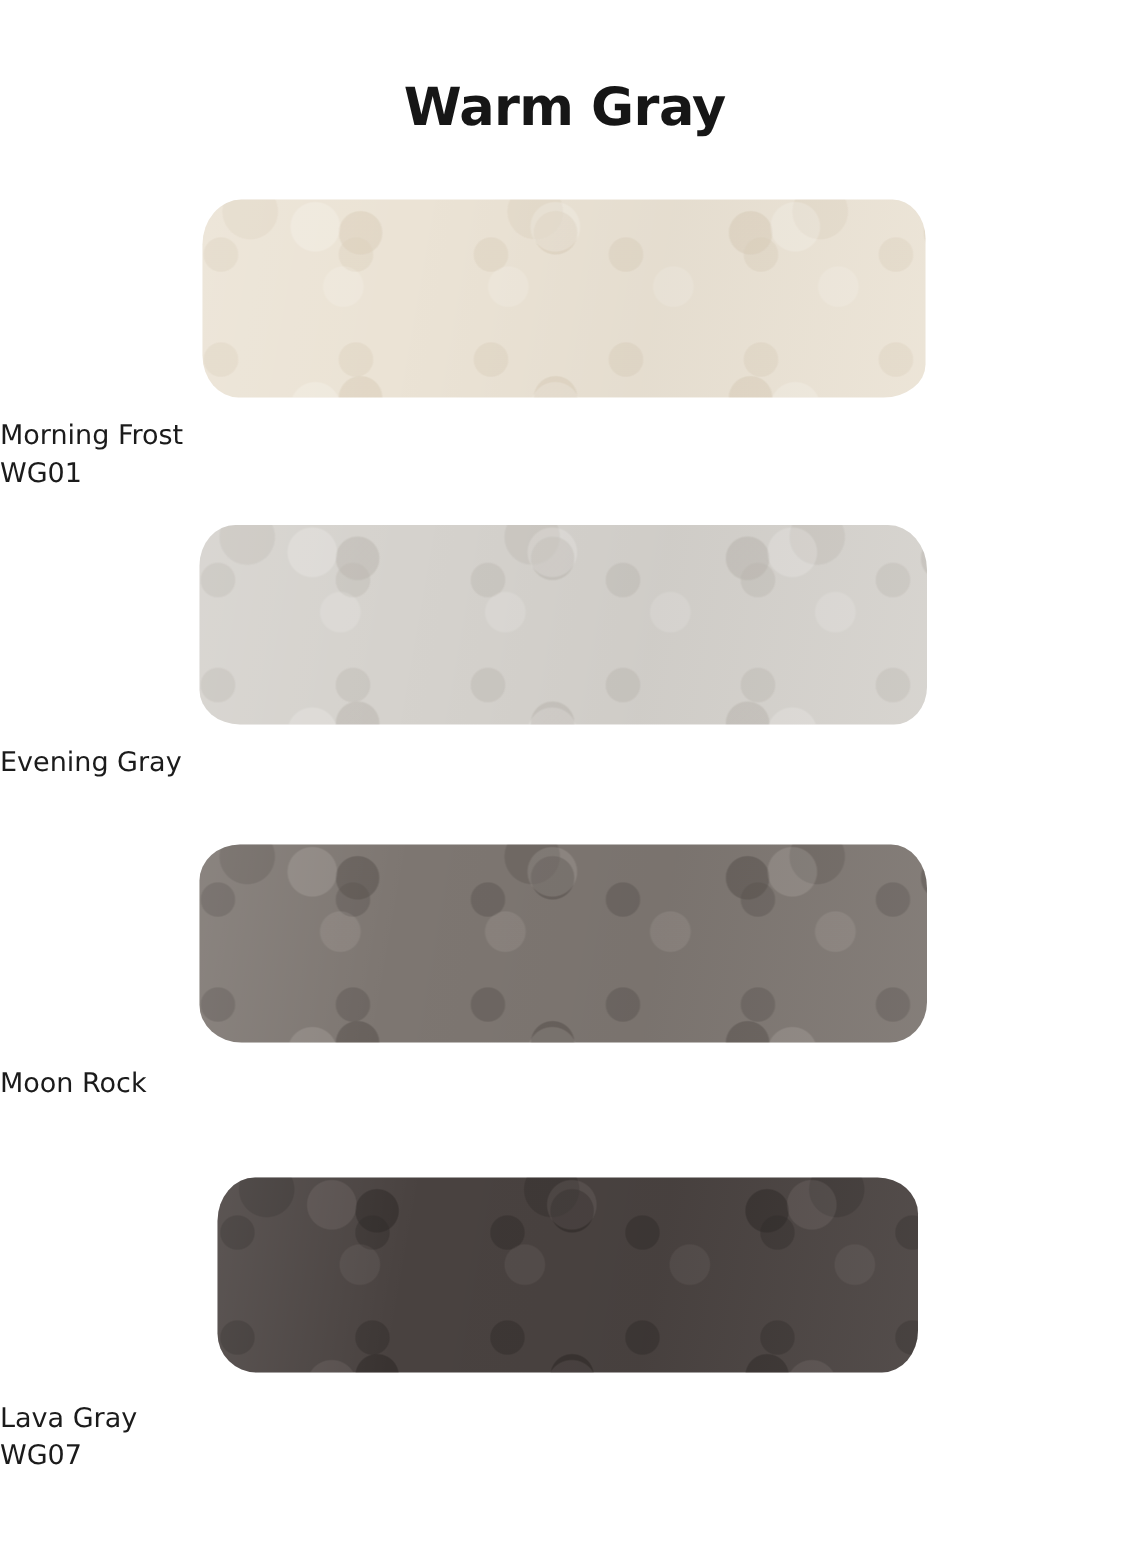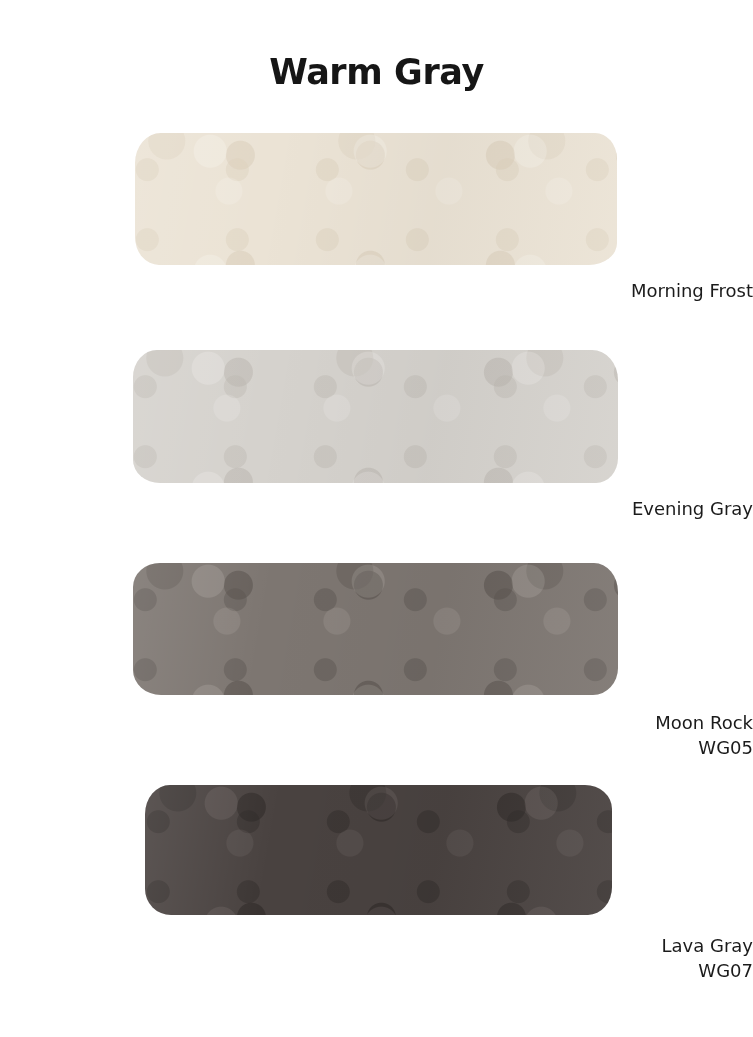--- a/index.html
+++ b/index.html
@@ -70,21 +70,21 @@
       rgba(255,255,255,0.10) 0%,
       rgba(255,255,255,0.00) 28%,
       rgba(0,0,0,0.028) 62%,
       rgba(255,255,255,0.06) 100%);
   }
 
   .caption {
     position: absolute;
     left: 0;
     width: 753px;
-    text-align: right;
+    text-align: left;
     color: #1b1b1b;
     font-size: 18px;
     line-height: 25px;
     font-family: "DejaVu Sans", sans-serif;
   }
   .caption .name { display: block; }
   .caption .code { display: block; }
 </style>
 </head>
 <body>
@@ -111,27 +111,27 @@
       </div>
       <div class="swatch" style="top: 785px; left: 145px; width: 467px; height: 130px; background: rgb(73, 66, 64); border-radius: 25px 27px 24px 26px / 29px 24px 28px 26px;">
         <div class="tex" style="background-image: radial-gradient(circle at 18% 32%, rgba(60, 54, 52, 0.533) 0px, rgba(60, 54, 52, 0.533) 14px, transparent 15px), radial-gradient(circle at 67% 71%, rgba(60, 54, 52, 0.4) 0px, rgba(60, 54, 52, 0.4) 11px, transparent 12px), radial-gradient(circle at 42% 14%, rgba(60, 54, 52, 0.333) 0px, rgba(60, 54, 52, 0.333) 18px, transparent 19px);"></div>
         <div class="tex-light" style="background-image: radial-gradient(circle at 77% 26%, rgba(91, 83, 81, 0.467) 0px, rgba(91, 83, 81, 0.467) 16px, transparent 17px), radial-gradient(circle at 29% 79%, rgba(91, 83, 81, 0.333) 0px, rgba(91, 83, 81, 0.333) 13px, transparent 14px);"></div>
         <div class="sheen"></div>
       </div>
     </div>
   <div id="caption-layer">
       <div class="caption" style="top: 278px;">
         <span class="name">Morning Frost</span>
+        <span class="code">WG01</span>
       </div>
       <div class="caption" style="top: 496px;">
         <span class="name">Evening Gray</span>
       </div>
       <div class="caption" style="top: 710px;">
         <span class="name">Moon Rock</span>
-        <span class="code">WG05</span>
       </div>
       <div class="caption" style="top: 933px;">
         <span class="name">Lava Gray</span>
         <span class="code">WG07</span>
       </div>
     </div>
 
 </div>
 
 </body></html>

